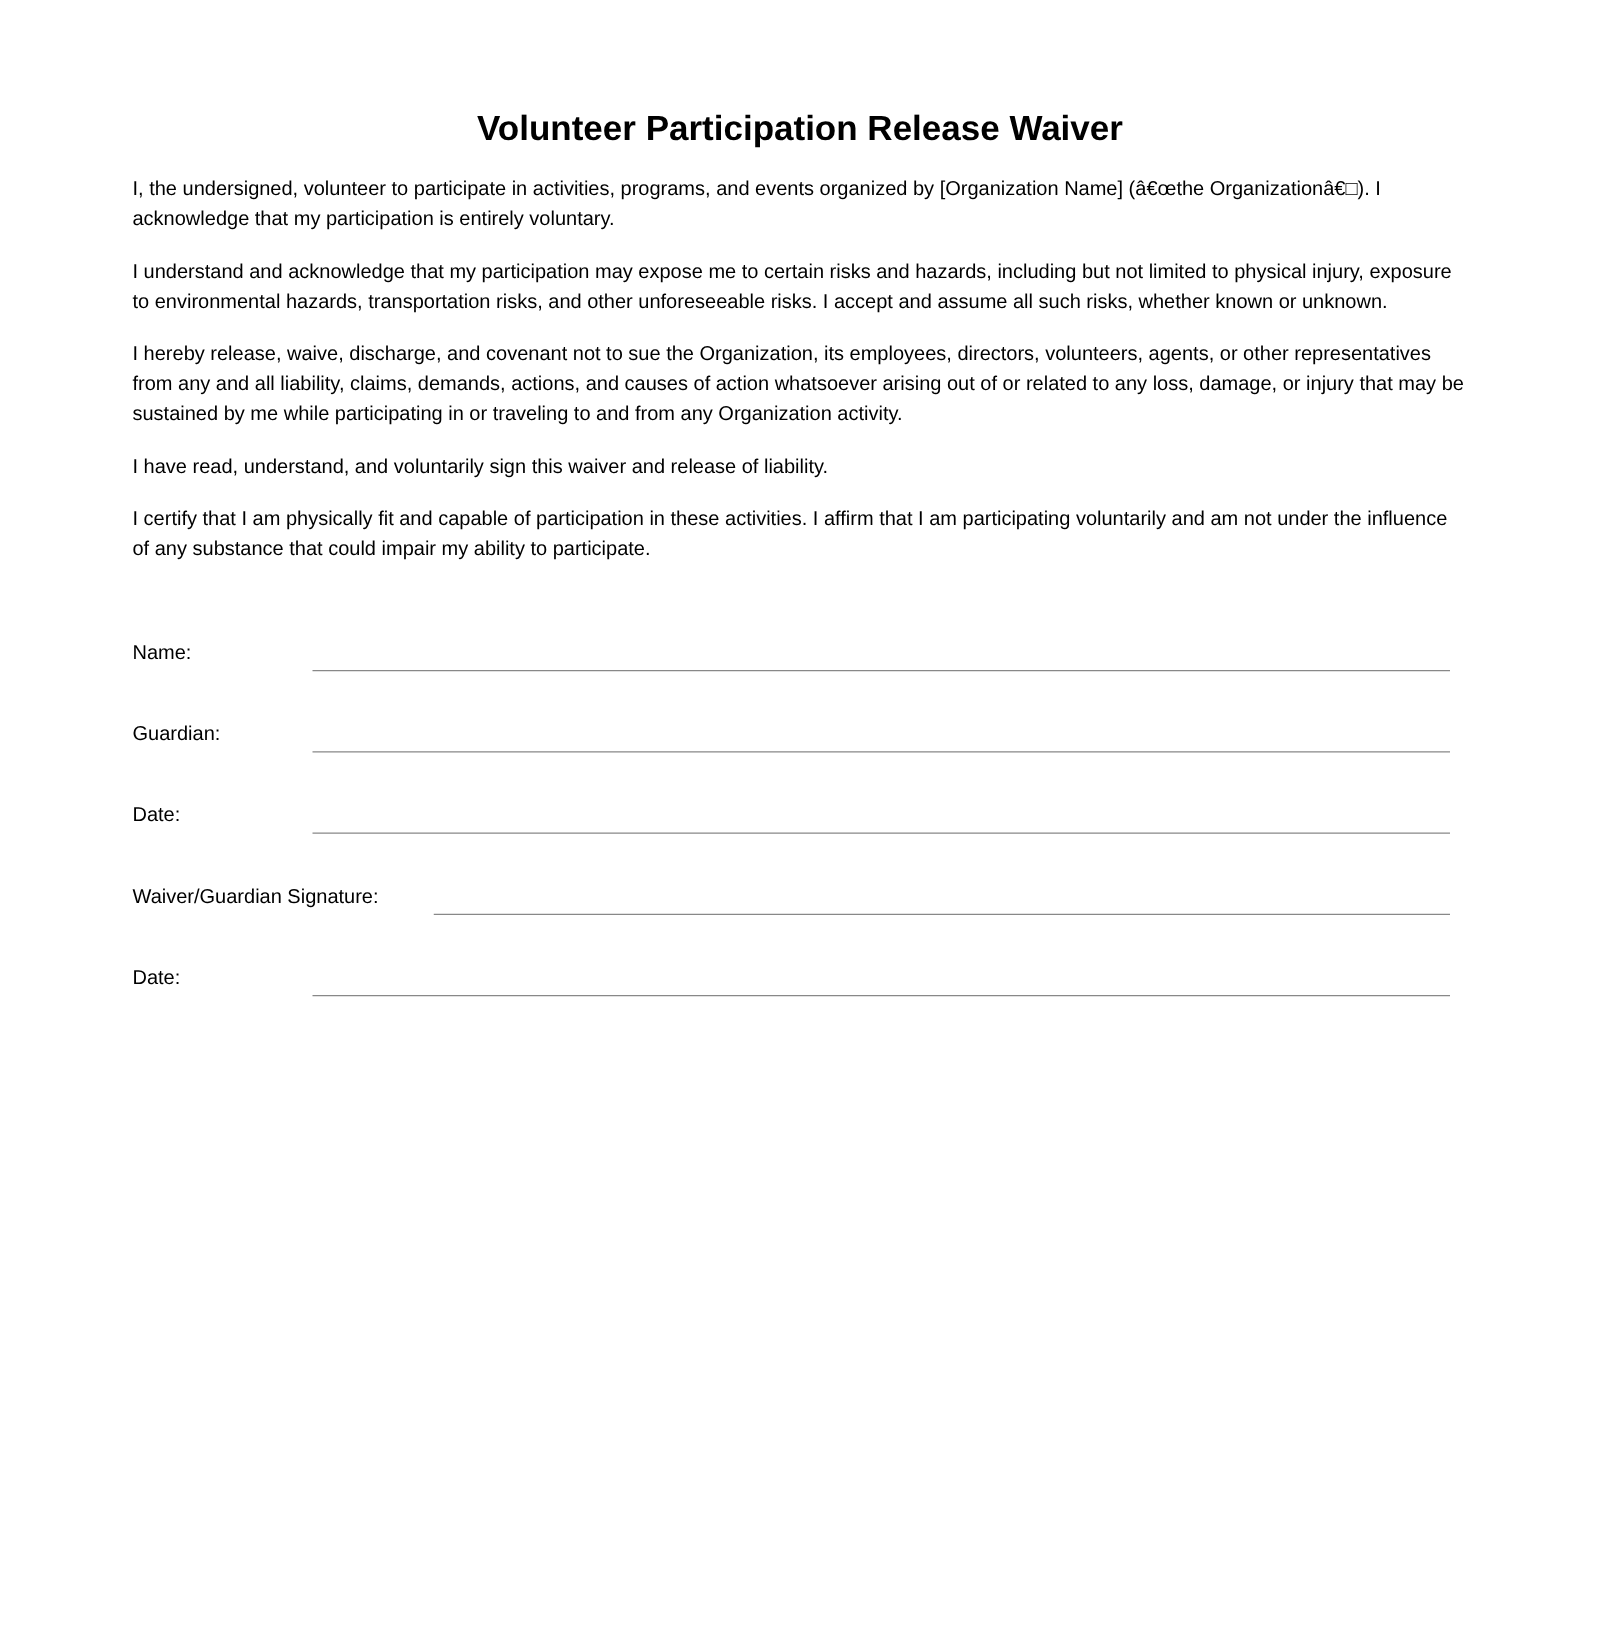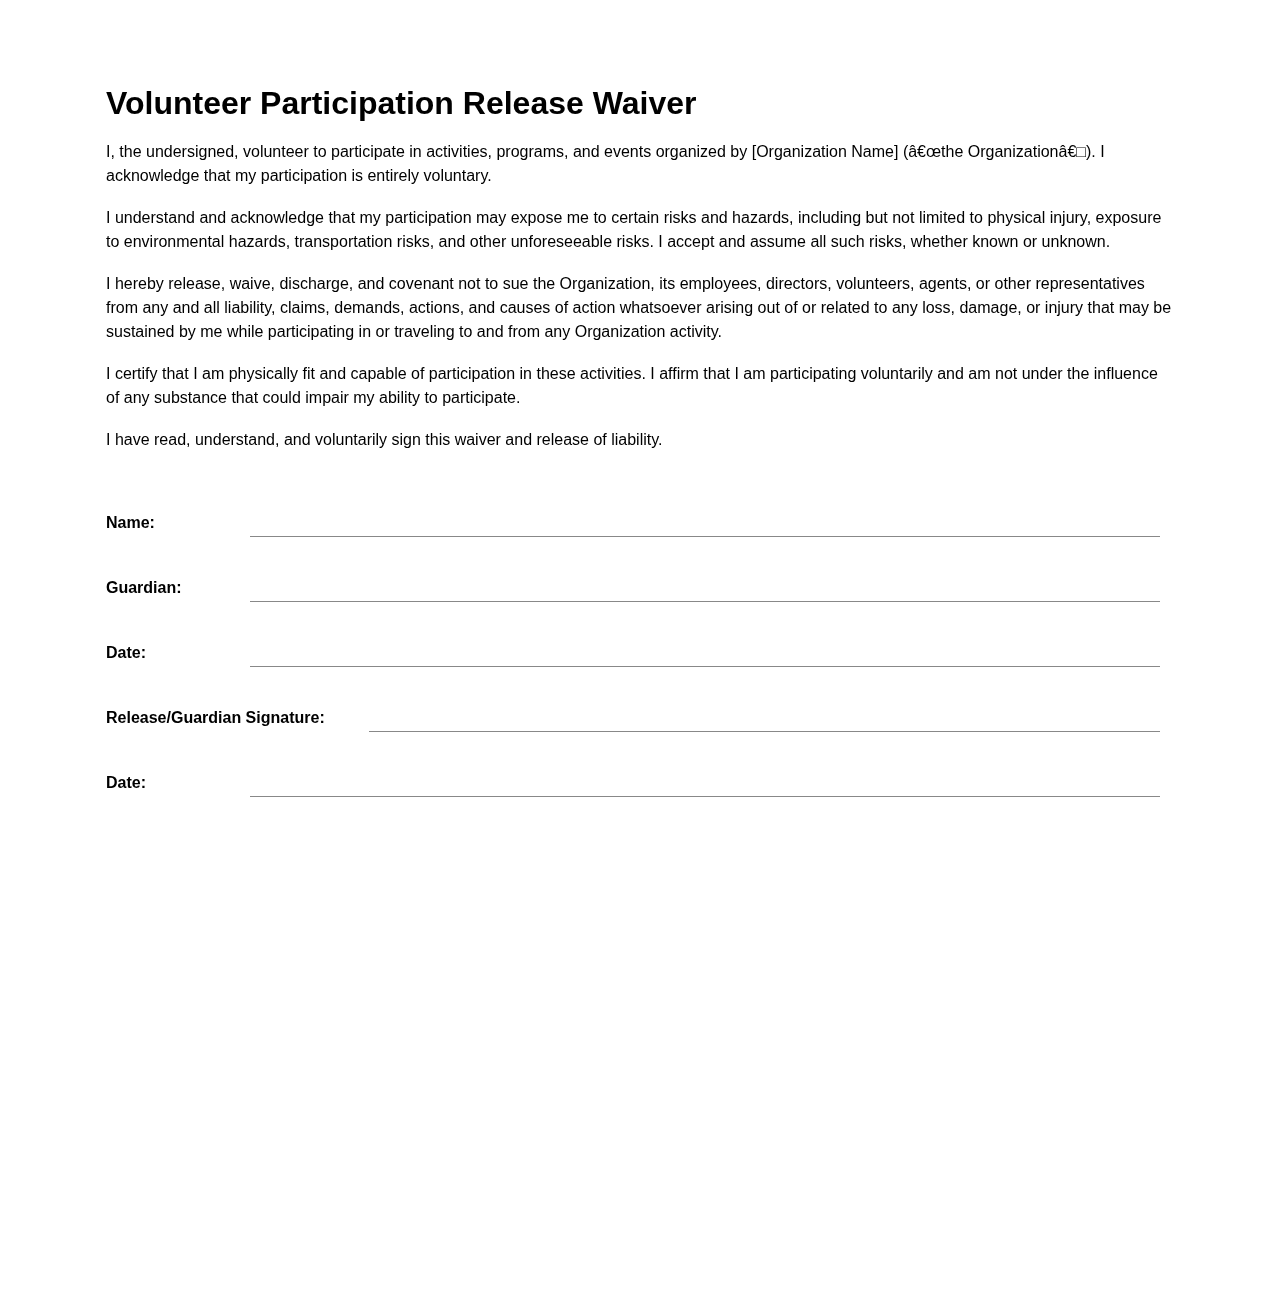--- a/index.html
+++ b/index.html
@@ -14,25 +14,26 @@
       color: #000000;
     }
     .page {
       position: absolute;
       left: 106px;
       top: 80px;
       width: 1068px;
     }
     h1 {
       font-family: "Liberation Sans", sans-serif;
-      font-size: 32px;
+      font-size: 28px;
       font-weight: bold;
       margin: 0 0 14px 0;
       line-height: 46px;
       letter-spacing: 0px;
+      text-align: center;
     }
     p {
       font-size: 16px;
       line-height: 24px;
       margin: 0 0 18px 0;
     }
     .sig-section {
       margin-top: 44px;
       width: 1054px;
     }
@@ -42,21 +43,20 @@
       height: 65px;
     }
     .sig-row:first-child {
       height: 40px;
     }
     .sig-label {
       font-size: 16px;
       min-width: 144px;
       padding-bottom: 4px;
       white-space: nowrap;
-      font-weight: bold;
     }
     .sig-label.long {
       min-width: 0;
       margin-right: 44px;
     }
     .sig-line {
       flex: 1;
       border-bottom: 1px solid #888888;
       height: 1px;
       margin-bottom: -1px;
@@ -64,38 +64,38 @@
   </style>
 </head>
 <body>
 
 <div class="page">
   <h1>Volunteer Participation Release Waiver</h1>
 
   <p>I, the undersigned, volunteer to participate in activities, programs, and events organized by [Organization Name] (â€œthe Organizationâ€□). I acknowledge that my participation is entirely voluntary.</p>
   <p>I understand and acknowledge that my participation may expose me to certain risks and hazards, including but not limited to physical injury, exposure to environmental hazards, transportation risks, and other unforeseeable risks. I accept and assume all such risks, whether known or unknown.</p>
   <p>I hereby release, waive, discharge, and covenant not to sue the Organization, its employees, directors, volunteers, agents, or other representatives from any and all liability, claims, demands, actions, and causes of action whatsoever arising out of or related to any loss, damage, or injury that may be sustained by me while participating in or traveling to and from any Organization activity.</p>
+  <p>I have read, understand, and voluntarily sign this waiver and release of liability.</p>
   <p>I certify that I am physically fit and capable of participation in these activities. I affirm that I am participating voluntarily and am not under the influence of any substance that could impair my ability to participate.</p>
-  <p>I have read, understand, and voluntarily sign this waiver and release of liability.</p>
 
   <div class="sig-section">
     <div class="sig-row">
       <span class="sig-label">Name:</span>
       <span class="sig-line"></span>
     </div>
     <div class="sig-row">
       <span class="sig-label">Guardian:</span>
       <span class="sig-line"></span>
     </div>
     <div class="sig-row">
       <span class="sig-label">Date:</span>
       <span class="sig-line"></span>
     </div>
     <div class="sig-row">
-      <span class="sig-label long">Release/Guardian Signature:</span>
+      <span class="sig-label long">Waiver/Guardian Signature:</span>
       <span class="sig-line"></span>
     </div>
     <div class="sig-row">
       <span class="sig-label">Date:</span>
       <span class="sig-line"></span>
     </div>
   </div>
 </div>
 
 </body></html>

